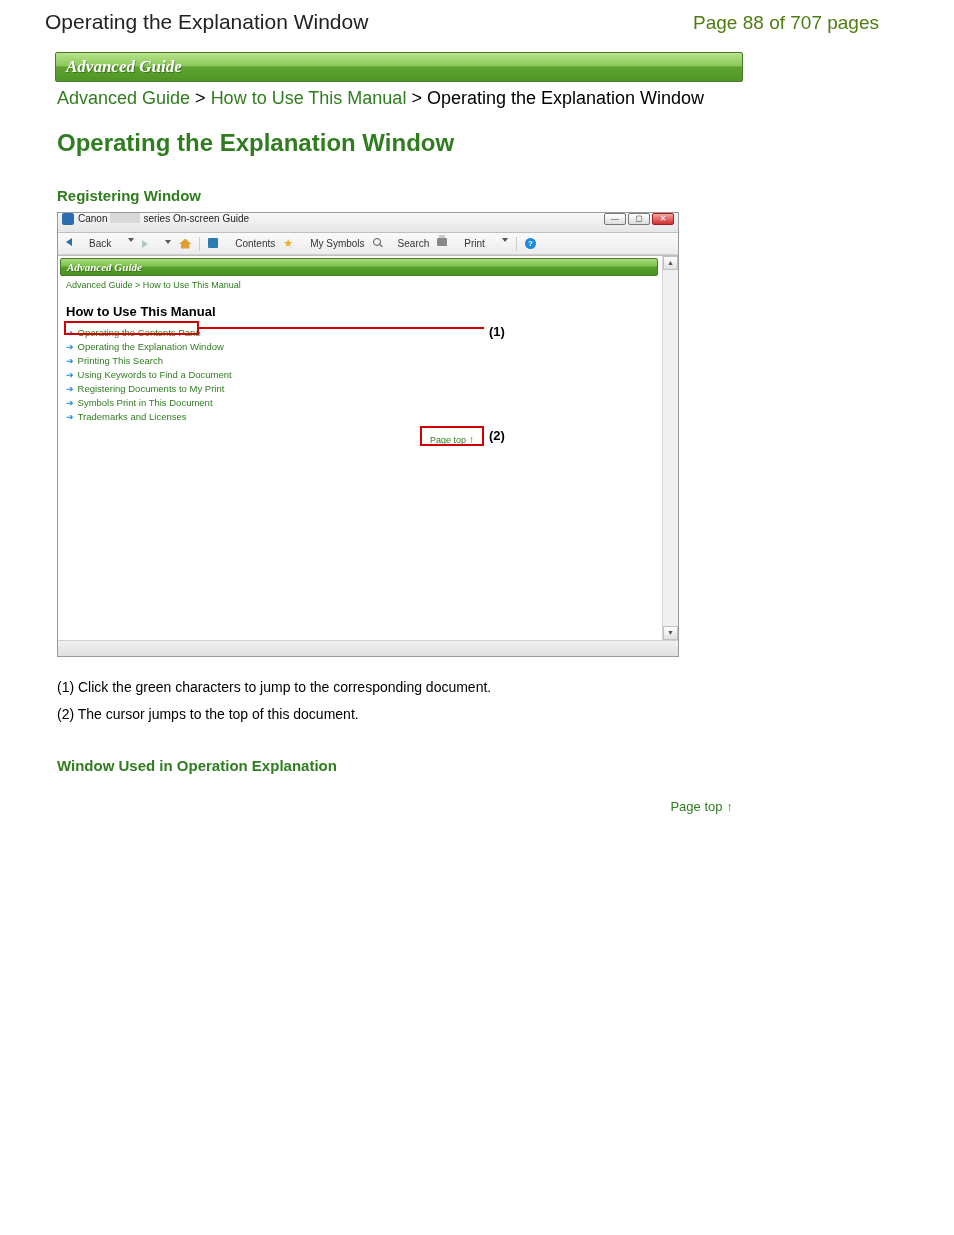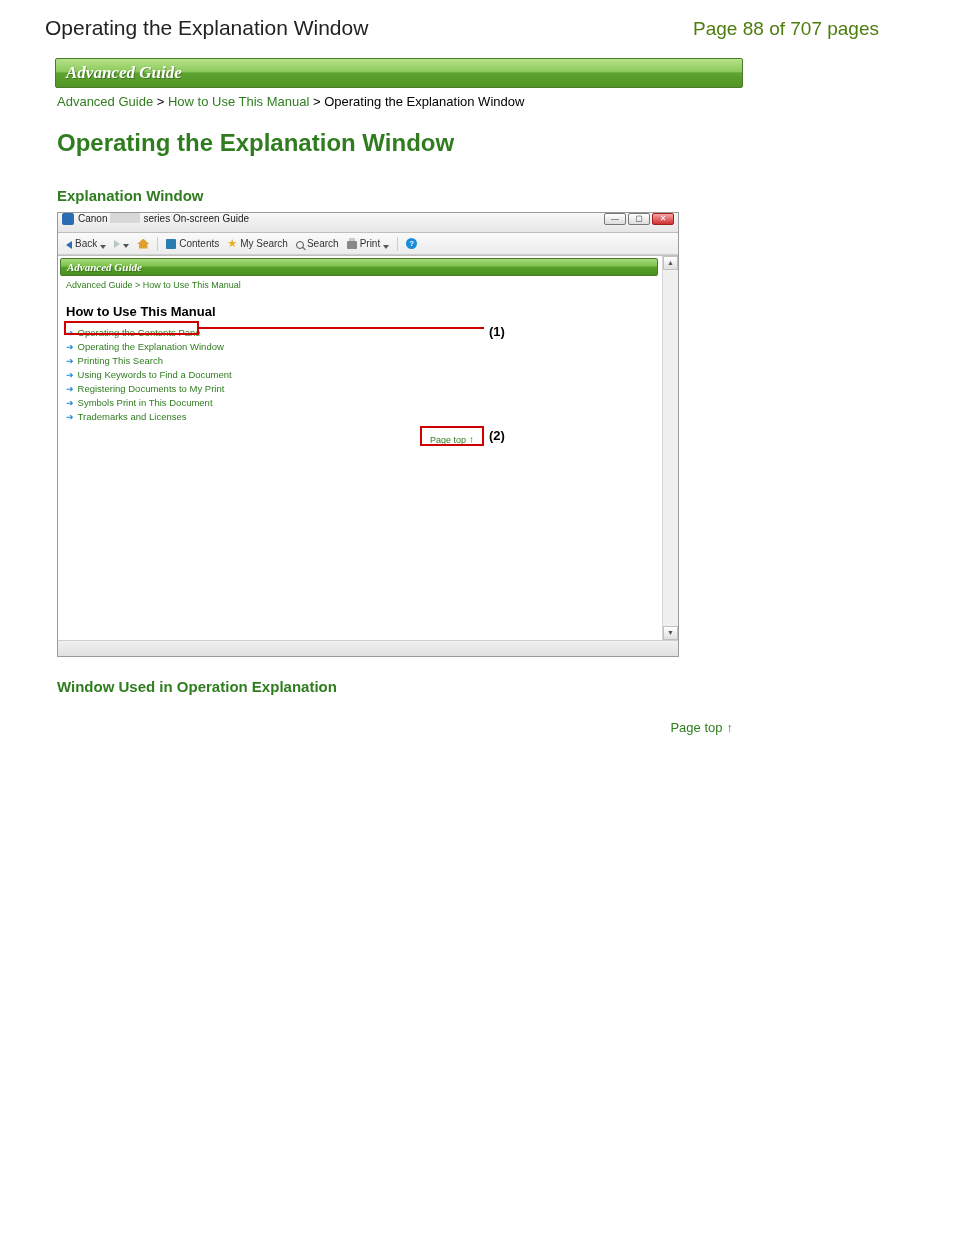--- a/index.html
+++ b/index.html
@@ -6,21 +6,21 @@
   body {
     margin: 0;
     padding: 0;
     font-family: Arial, Helvetica, sans-serif;
     font-size: 14px;
     color: #000;
     background: #fff;
   }
   .page {
     width: 924px;
-    padding: 16px 45px 40px 45px;
+    padding: 10px 45px 40px 45px;
   }
   .header-row {
     display: flex;
     justify-content: space-between;
     align-items: baseline;
     margin-bottom: 18px;
   }
   .header-title {
     font-size: 21px;
     color: #222;
@@ -57,21 +57,21 @@
   .banner-text {
     position: relative;
     font-family: Georgia, "Times New Roman", serif;
     font-size: 17px;
     font-weight: bold;
     font-style: italic;
     color: #fff;
   }
   .breadcrumbs {
     margin: 6px 0 0 2px;
-    font-size: 13px;
+    font-size: 18px;
     color: #000;
   }
   .bc-link { color: #2f7d1f; text-decoration: none; }
   .h1 {
     font-size: 24px;
     font-weight: bold;
     color: #2f7d1f;
     margin: 20px 0 30px 2px;
   }
   .h2 {
@@ -131,21 +131,21 @@
     height: 22px;
     background: linear-gradient(to bottom, #fafafa, #ececec);
     border-bottom: 1px solid #cfcfcf;
     display: flex;
     align-items: center;
     padding: 0 6px;
     gap: 4px;
     font-size: 10px;
     color: #333;
   }
-  .tb-item { display: flex; align-items: flex-end; gap: 3px; padding: 0 2px; }
+  .tb-item { display: flex; align-items: flex-start; gap: 17px; padding: 0 2px; }
   .tri-l, .tri-r { width:0;height:0;border-top:4px solid transparent;border-bottom:4px solid transparent; }
   .tri-l { border-right:6px solid #2a6db0; }
   .tri-r { border-left:6px solid #8aa; opacity:0.6; }
   .tri-d { width:0;height:0;border-left:3px solid transparent;border-right:3px solid transparent;border-top:4px solid #555; }
   .sep { width:1px; height:14px; background:#ccc; margin:0 2px; }
   .ico-home { width:12px;height:10px;background:#e0a030;clip-path:polygon(50% 0,100% 55%,85% 55%,85% 100%,15% 100%,15% 55%,0 55%); }
   .ico-book { width:10px;height:10px;background:#2a7db0;border-radius:1px; }
   .ico-star { color:#e8b020; font-size:11px; line-height:1; }
   .ico-search { width:8px;height:8px;border:1px solid #555;border-radius:50%;position:relative; }
   .ico-search::after { content:"";position:absolute;width:4px;height:1px;background:#555;right:-3px;bottom:-1px;transform:rotate(45deg); }
@@ -233,21 +233,21 @@
     display: flex;
     flex-direction: column;
   }
   .sb-btn { height:14px;background:linear-gradient(to bottom,#fff,#e0e0e0);border:1px solid #c0c0c0;font-size:7px;line-height:12px;text-align:center;color:#555; }
   .sb-track { flex:1; }
   .statusbar { height:16px; background:linear-gradient(to bottom,#f0f0f0,#e0e0e0); border-top:1px solid #cfcfcf; }
 
   .notes { margin: 20px 0 0 2px; font-size:14px; line-height:1.5; }
   .notes p { margin: 0 0 6px 0; }
 
-  .section2 { margin-top: 21px; }
+  .section2 { margin-top: 32px; }
   .body-text { margin: 4px 0 0 2px; font-size:14px; line-height:1.45; max-width: 620px; }
 
   .pagetop-row {
     margin-top: 24px;
     text-align: right;
     padding-right: 10px;
   }
   .pagetop-link {
     color: #2f7d1f;
     font-size: 13px;
@@ -275,21 +275,21 @@
     <div class="breadcrumbs">
       <a href="#" class="bc-link">Advanced Guide</a>
       <span> &gt; </span>
       <a href="#" class="bc-link">How to Use This Manual</a>
       <span> &gt; </span>
       <span>Operating the Explanation Window</span>
     </div>
 
     <div class="h1">Operating the Explanation Window</div>
 
-    <div class="h2">Explanation Window</div>
+    <div class="h2">Registering Window</div>
 
     <div class="shot-wrap">
       <div class="shot">
         <div class="titlebar">
           <span class="tb-icon"></span>
           <span>Canon</span>
           <span style="display:inline-block;width:30px;height:10px;background:#d8d8d8;margin:0 3px;border-radius:1px;"></span>
           <span>series On-screen Guide</span>
           <span class="tb-spacer"></span>
           <span class="win-btn">—</span>
@@ -309,21 +309,21 @@
           <span class="tb-item">
             <span class="ico-home"></span>
           </span>
           <span class="sep"></span>
           <span class="tb-item">
             <span class="ico-book"></span>
             <span>Contents</span>
           </span>
           <span class="tb-item">
             <span class="ico-star">★</span>
-            <span>My Search</span>
+            <span>My Symbols</span>
           </span>
           <span class="tb-item">
             <span class="ico-search"></span>
             <span>Search</span>
           </span>
           <span class="tb-item">
             <span class="ico-print"></span>
             <span>Print</span>
             <span class="tri-d"></span>
           </span>
@@ -385,20 +385,24 @@
             <div class="sb-btn">▼</div>
           </div>
         </div>
         <div class="statusbar"></div>
       </div>
 
       <div class="callout" style="top:112px;left:432px;">(1)</div>
       <div class="callout" style="top:216px;left:432px;">(2)</div>
     </div>
 
+    <div class="notes">
+      <p>(1) Click the green characters to jump to the corresponding document.</p>
+      <p>(2) The cursor jumps to the top of this document.</p>
+    </div>
 
     <div class="section2">
       <div class="h2">Window Used in Operation Explanation</div>
     </div>
 
     <div class="pagetop-row">
       <a href="#" class="pagetop-link">
         <span>Page top</span>
         <span class="up">↑</span>
       </a>

